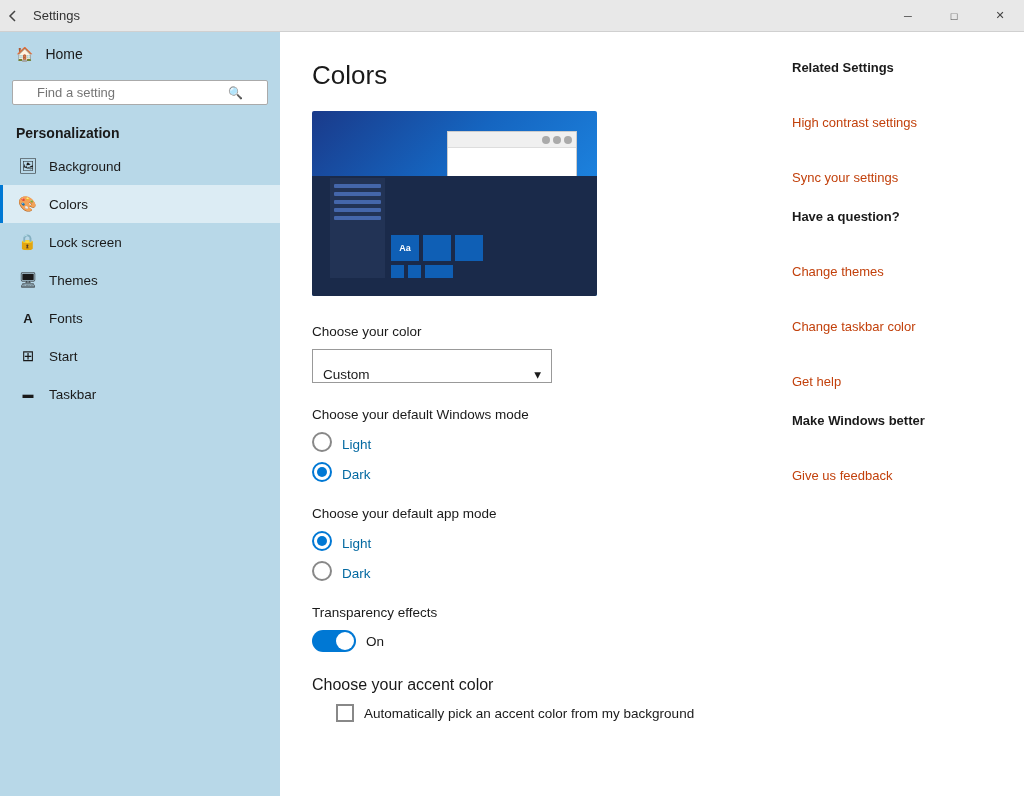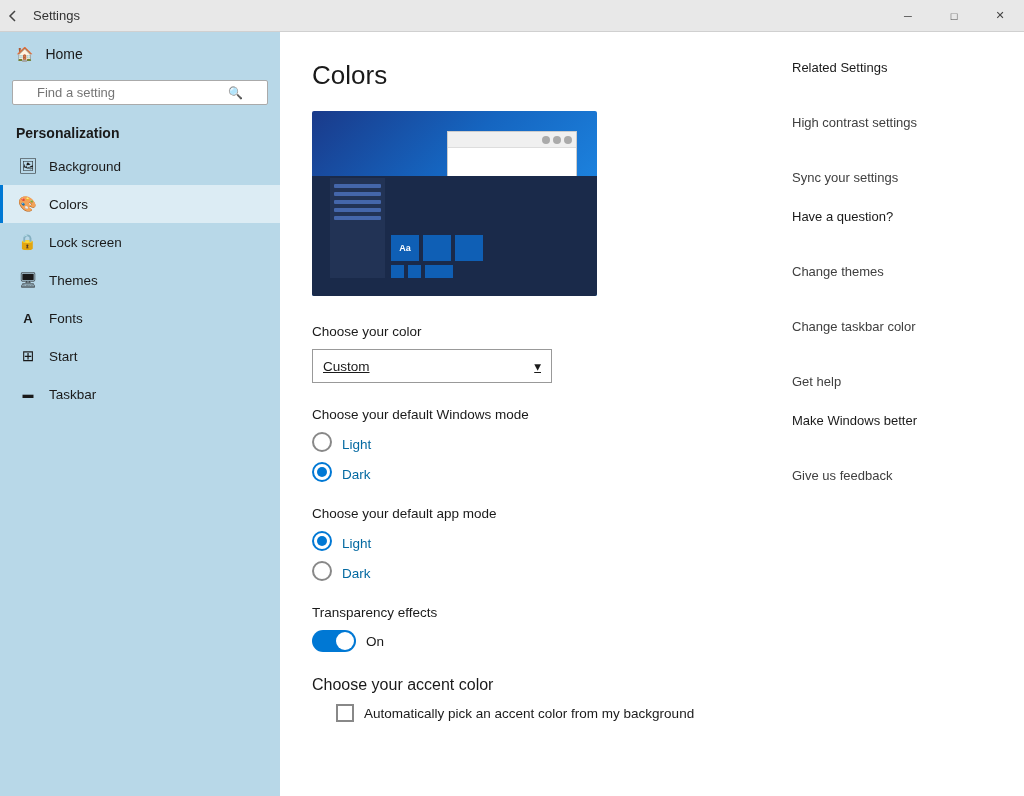--- a/index.html
+++ b/index.html
@@ -165,26 +165,25 @@
 
     
     .form-section { margin-bottom: 24px; }
     .form-label { font-size: 13.5px; color: #1a1a1a; margin-bottom: 10px; display: block; }
     
     .select-dropdown {
       width: 240px;
       height: 34px;
       border: 1px solid #999;
       background: white;
-      display: flex; align-items: center; justify-content: space-between;
+      display: flex; align-items: flex-end; justify-content: space-between;
       padding: 0 10px;
       cursor: pointer;
       font-size: 13.5px;
       color: #1a1a1a;
-      text-decoration: underline;
     }
 
     .radio-group { display: flex; flex-direction: column; gap: 10px; }
     .radio-item { display: flex; align-items: flex-end; gap: 10px; cursor: pointer; font-size: 13.5px; color: #0369a1; }
     .radio-circle {
       width: 20px; height: 20px;
       border-radius: 50%;
       border: 2px solid #888;
       display: flex; align-items: center; justify-content: center;
       background: white;
@@ -214,22 +213,22 @@
     .checkbox-row { display: flex; align-items: center; gap: 10px; font-size: 13.5px; color: #1a1a1a; padding-left: 24px; }
     .checkbox-box {
       width: 18px; height: 18px;
       border: 2px solid #888;
       background: white;
       flex-shrink: 0;
     }
 
     
     .related-section { margin-bottom: 24px; }
-    .related-title { font-size: 13px; font-weight: 400; color: #1a1a1a; margin-bottom: 10px; }
-    .related-link { font-size: 13px; color: #404040; cursor: pointer; display: block; margin-bottom: 8px; text-decoration: none; margin-top: 40px; }
+    .related-title { font-size: 13px; font-weight: 700; color: #1a1a1a; margin-bottom: 10px; }
+    .related-link { font-size: 13px; color: #c2410c; cursor: pointer; display: block; margin-bottom: 8px; text-decoration: none; margin-top: 40px; }
   </style>
 </head>
 <body>
 
 <div class="titlebar">
   <div class="titlebar-left">
     <div class="titlebar-back">
       <svg width="12" height="12" viewBox="0 0 12 12">
           <path d="M8 1L3 6l5 5" stroke="#444" stroke-width="1.5" fill="none"></path>
         </svg>

